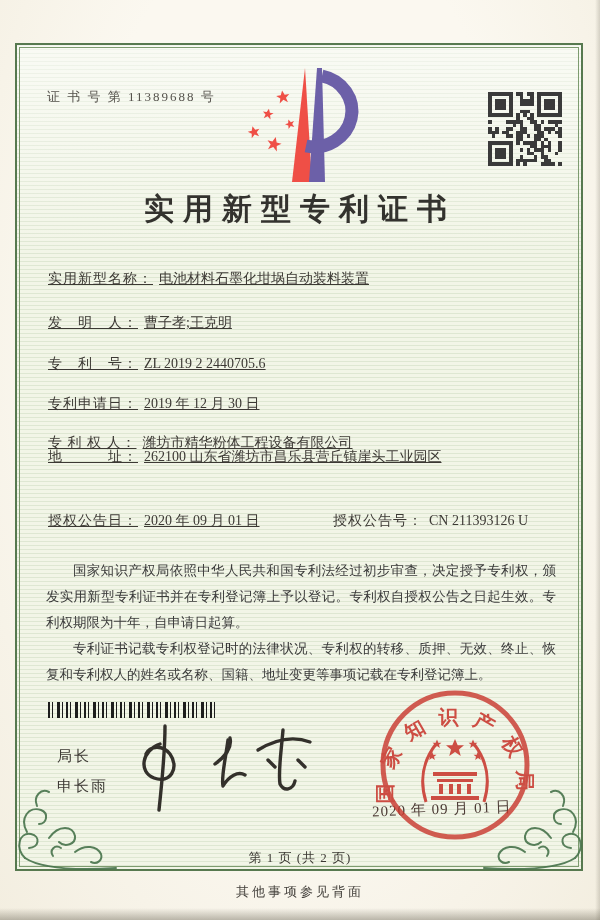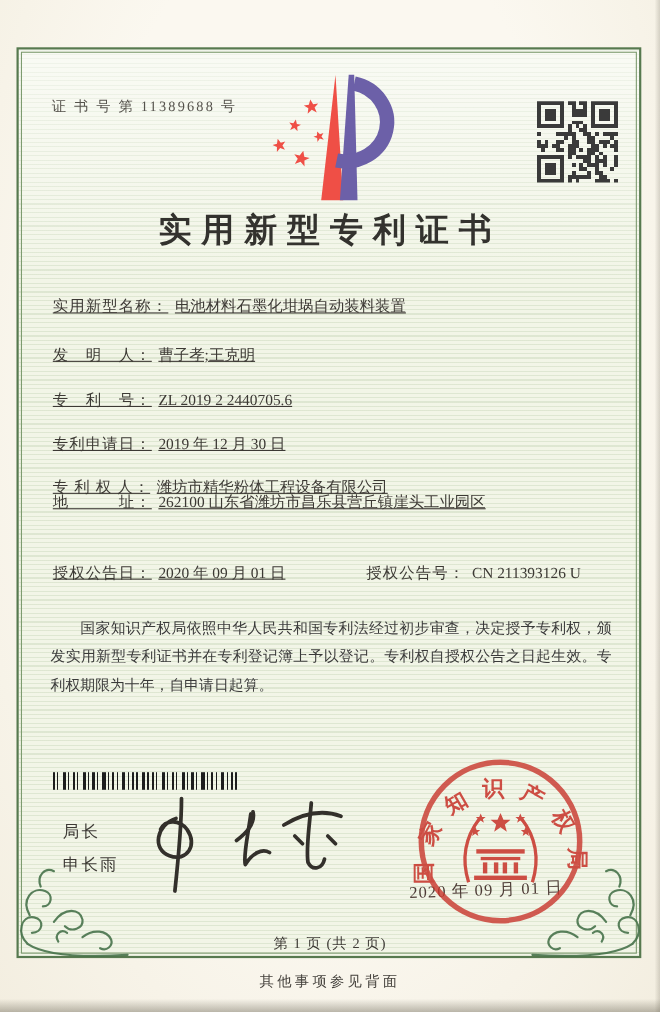--- a/index.html
+++ b/index.html
@@ -144,20 +144,21 @@
     </div>
     <div class="row" style="top:512px">
       <span class="lbl">授权公告日：</span><span class="val">2020 年 09 月 01 日</span>
       <span class="pair2">
         <span class="lbl">授权公告号：</span><span class="val">CN 211393126 U</span>
       </span>
     </div>
 
     <div class="body-text">
       <p>国家知识产权局依照中华人民共和国专利法经过初步审查，决定授予专利权，颁发实用新型专利证书并在专利登记簿上予以登记。专利权自授权公告之日起生效。专利权期限为十年，自申请日起算。</p>
+      <p>专利证书记载专利权登记时的法律状况、专利权的转移、质押、无效、终止、恢复和专利权人的姓名或名称、国籍、地址变更等事项记载在专利登记簿上。</p>
     </div>
 
     <div class="barcode"></div>
 
     <div class="director-title">局长</div>
     <div class="director-name">申长雨</div>
 
     <svg class="signature" width="215" height="95" viewBox="0 0 215 95">
       <g fill="none" stroke="#33302b" stroke-width="3.4" stroke-linecap="round" stroke-linejoin="round">
         <path d="M48,24 C30,30 26,52 42,58 C58,64 68,48 58,34 C50,24 38,26 34,34"></path>

